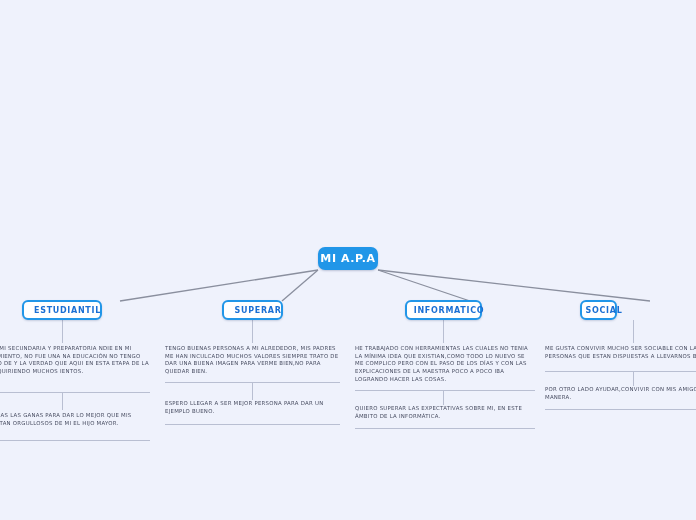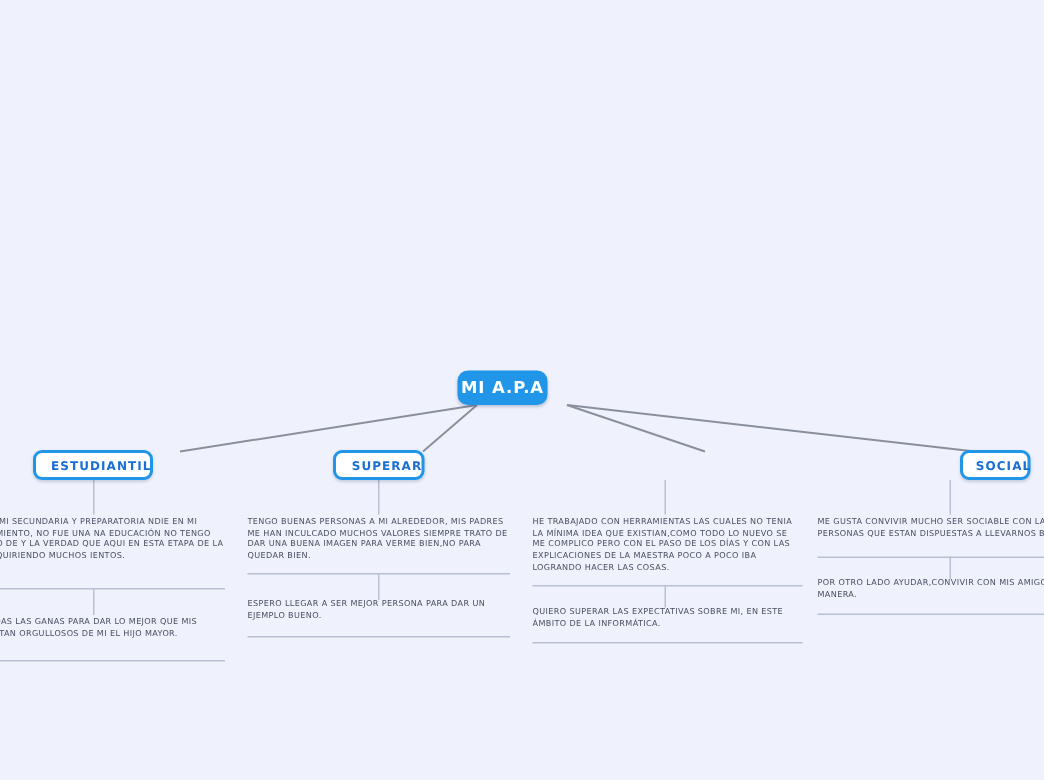--- a/index.html
+++ b/index.html
@@ -112,21 +112,21 @@
 
     <line x1="318" y1="270" x2="120" y2="301" stroke="#8a8f9e" stroke-width="1.3"></line>
 
     <line x1="318" y1="270" x2="282" y2="301" stroke="#8a8f9e" stroke-width="1.3"></line>
 
     <line x1="378" y1="270" x2="470" y2="301" stroke="#8a8f9e" stroke-width="1.3"></line>
 
     <line x1="378" y1="270" x2="650" y2="301" stroke="#8a8f9e" stroke-width="1.3"></line>
   </svg>
 
-  <div class="root-node" style="left:305px; top:247px; width:60px; height:23px;">
+  <div class="root-node" style="left:318px; top:247px; width:60px; height:23px;">
     <span>MI A.P.A</span>
   </div>
 
   <div class="branch-node" style="left:22px; top:300px; width:80px; height:20px;">
     <span>ESTUDIANTIL</span>
   </div>
   <div class="vline" style="left:62px; top:320px; height:23px;"></div>
   <div class="leaf-block" style="left:-48px; top:345px; width:198px; height:42px;">
     <span class="leaf-text">RSONAL DESDE MI SECUNDARIA Y PREPARATORIA NDIE EN MI LUGAR DE NACIMIENTO, NO FUE UNA NA EDUCACIÓN NO TENGO UN NIVEL BUENO DE Y LA VERDAD QUE AQUI EN ESTA ETAPA DE LA IDAD ESTDY ADQUIRIENDO MUCHOS IENTOS.</span>
   </div>
@@ -144,32 +144,35 @@
   <div class="leaf-block" style="left:165px; top:345px; width:175px; height:36px;">
     <span class="leaf-text">TENGO BUENAS PERSONAS A MI ALREDEDOR, MIS PADRES ME HAN INCULCADO MUCHOS VALORES SIEMPRE TRATO DE DAR UNA BUENA IMAGEN PARA VERME BIEN,NO PARA QUEDAR BIEN.</span>
   </div>
   <div class="leaf-rule" style="left:165px; top:382px; width:175px;"></div>
   <div class="vline" style="left:252px; top:382px; height:18px;"></div>
   <div class="leaf-block" style="left:165px; top:400px; width:175px; height:20px;">
     <span class="leaf-text">ESPERO LLEGAR A SER MEJOR PERSONA PARA DAR UN EJEMPLO BUENO.</span>
   </div>
   <div class="leaf-rule" style="left:165px; top:424px; width:175px;"></div>
 
+  <div class="branch-node" style="left:405px; top:300px; width:77px; height:20px;">
+    <span>INFORMATICO</span>
+  </div>
   <div class="vline" style="left:443px; top:320px; height:23px;"></div>
   <div class="leaf-block" style="left:355px; top:345px; width:180px; height:42px;">
     <span class="leaf-text">HE TRABAJADO CON HERRAMIENTAS LAS CUALES NO TENIA LA MÍNIMA IDEA QUE EXISTIAN,COMO TODO LO NUEVO  SE ME COMPLICO PERO CON EL PASO DE LOS DÍAS Y CON LAS EXPLICACIONES DE LA MAESTRA POCO A POCO IBA LOGRANDO HACER LAS COSAS.</span>
   </div>
   <div class="leaf-rule" style="left:355px; top:390px; width:180px;"></div>
   <div class="vline" style="left:443px; top:390px; height:15px;"></div>
   <div class="leaf-block" style="left:355px; top:405px; width:180px; height:20px;">
     <span class="leaf-text">QUIERO SUPERAR LAS EXPECTATIVAS SOBRE MI, EN ESTE ÁMBITO DE LA INFORMÁTICA.</span>
   </div>
   <div class="leaf-rule" style="left:355px; top:428px; width:180px;"></div>
 
-  <div class="branch-node" style="left:640px; top:300px; width:47px; height:20px;">
+  <div class="branch-node" style="left:580px; top:300px; width:37px; height:20px;">
     <span>SOCIAL</span>
   </div>
   <div class="vline" style="left:633px; top:320px; height:23px;"></div>
   <div class="leaf-block" style="left:545px; top:345px; width:180px; height:22px;">
     <span class="leaf-text">ME GUSTA CONVIVIR MUCHO SER SOCIABLE CON LAS PERSONAS QUE ESTAN DISPUESTAS A LLEVARNOS BI</span>
   </div>
   <div class="leaf-rule" style="left:545px; top:371px; width:151px;"></div>
   <div class="vline" style="left:633px; top:371px; height:15px;"></div>
   <div class="leaf-block" style="left:545px; top:386px; width:180px; height:20px;">
     <span class="leaf-text">POR OTRO LADO AYUDAR,CONVIVIR CON MIS AMIGOS MEJOR MANERA.</span>

